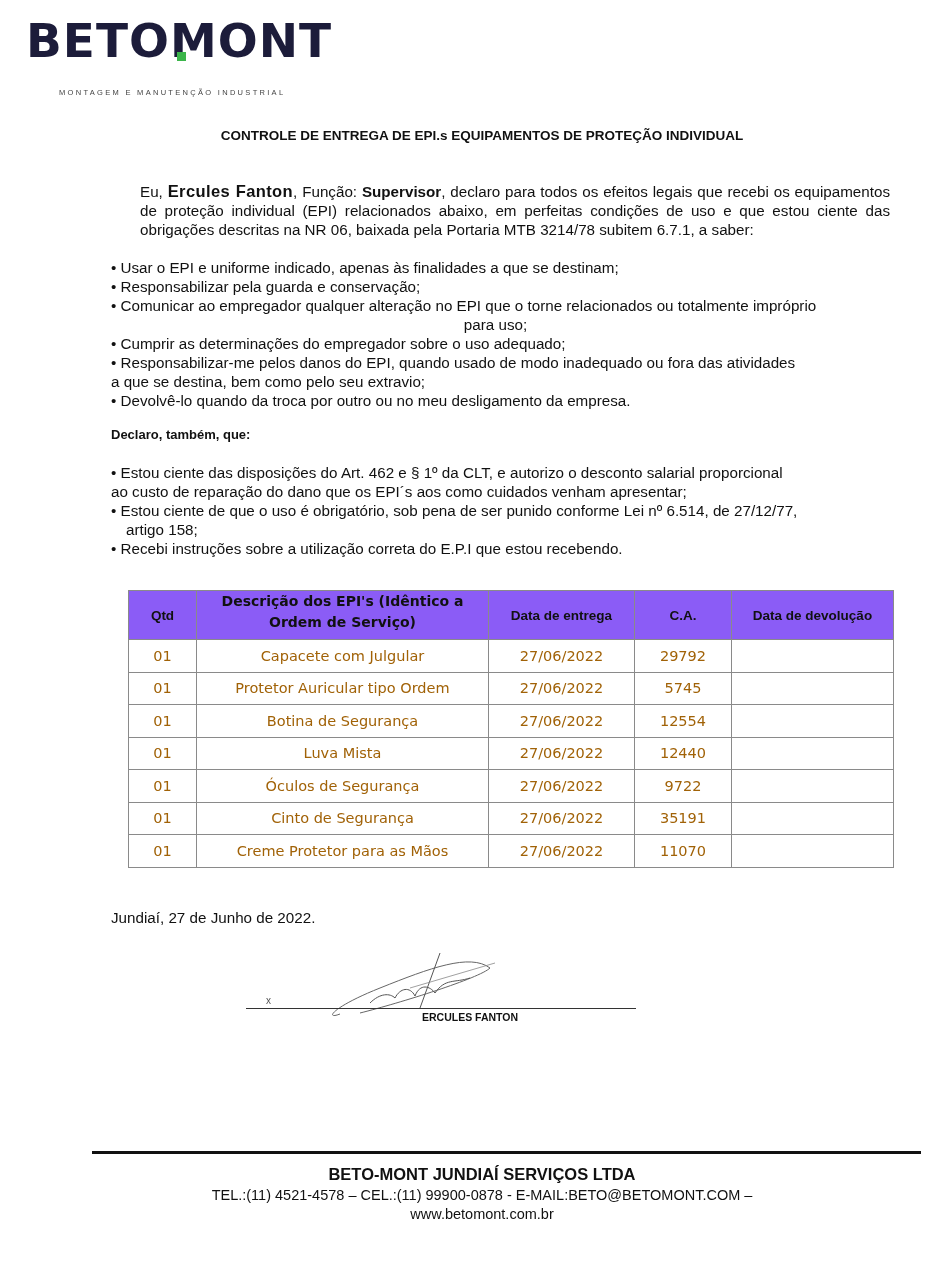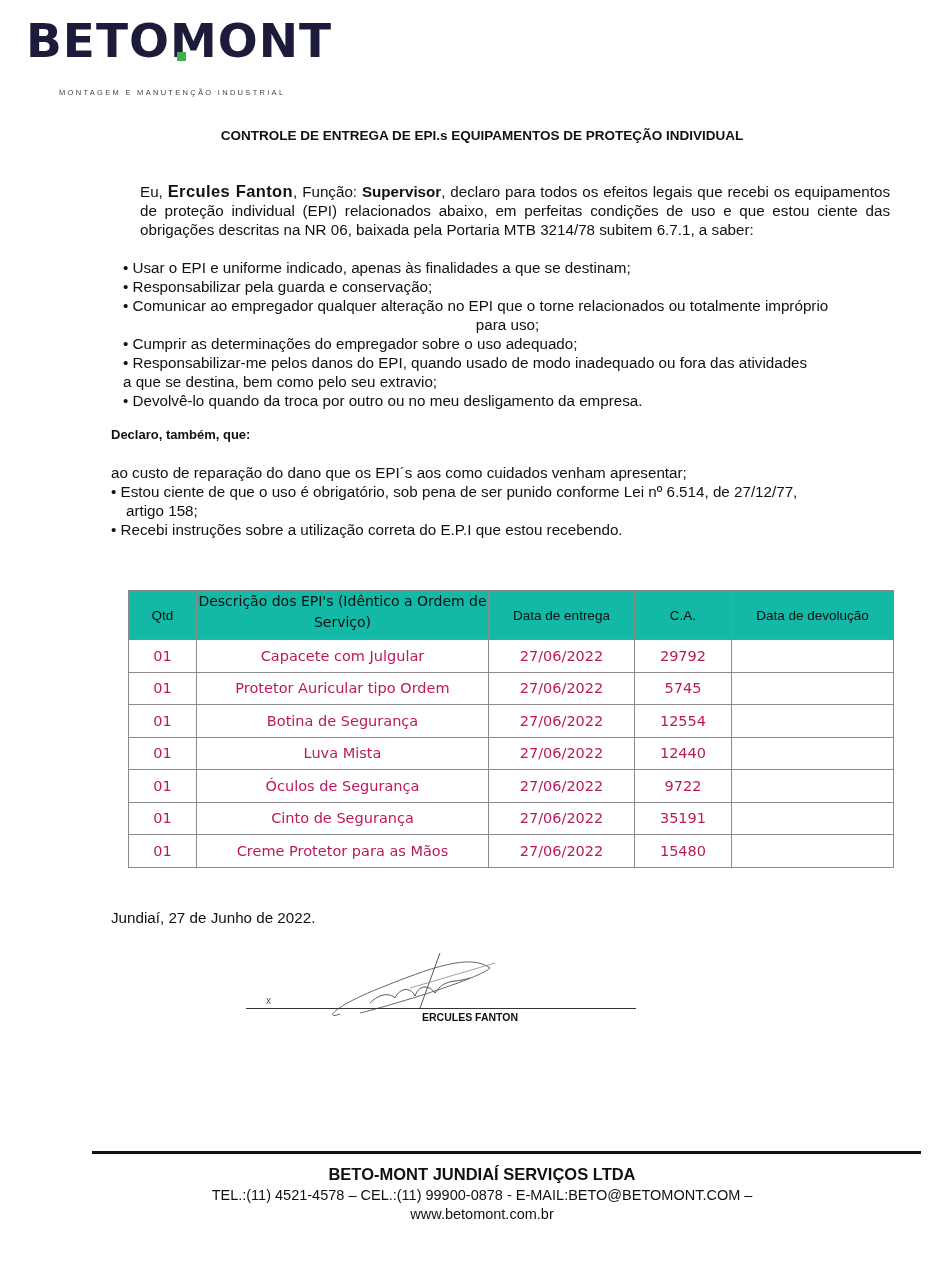--- a/index.html
+++ b/index.html
@@ -6,32 +6,32 @@
   body { width: 949px; height: 1280px; position: relative; overflow: hidden; font-family: "Liberation Sans", sans-serif; color: #111; }
   .logo { position: absolute; left: 26px; top: 16px; width: 300px; }
   .logo-word { font-family: "DejaVu Sans", sans-serif; font-weight: bold; font-size: 47px; letter-spacing: 1px; color: #1c1c3a; line-height: 50px; position: relative; white-space: nowrap; }
   .logo-dot { display: inline-block; width: 9px; height: 9px; background: #3bb54a; position: absolute; left: 151px; top: 36px; }
   .logo-tag { font-size: 7.5px; letter-spacing: 2.3px; color: #444; margin-left: 33px; margin-top: 22px; white-space: nowrap; }
   .title { position: absolute; top: 128px; left: 0; width: 964px; text-align: center; font-weight: bold; font-size: 13.5px; }
   .body-text { position: absolute; left: 111px; width: 750px; font-size: 15.2px; line-height: 19px; margin-left: 29px; }
   .p1 { top: 182px; text-align: justify; }
   .p1 b { font-weight: bold; }
   .p1 .name { font-size: 16.5px; letter-spacing: 0.4px; }
-  .list { position: absolute; left: 111px; top: 258px; width: 760px; font-size: 15.2px; line-height: 19px; margin-left: 12px; }
+  .list { position: absolute; left: 111px; top: 258px; width: 760px; font-size: 15.2px; line-height: 19px; }
   .list .li { white-space: nowrap; }
   .list .cont { padding-left: 9px; text-align: center; }
   .list .cont2 { padding-left: 0; }
   .declaro { position: absolute; left: 111px; top: 427px; font-weight: bold; font-size: 13px; }
   .list2 { position: absolute; left: 111px; top: 463px; width: 760px; font-size: 15.2px; line-height: 19px; }
   .list2 .cont { padding-left: 15px; }
   table.epi { position: absolute; left: 128px; top: 590px; border-collapse: collapse; font-family: "DejaVu Sans", sans-serif; font-size: 14.5px; }
   table.epi th, table.epi td { border: 1.5px solid #8a8a8a; text-align: center; padding: 0; }
-  table.epi th { background: #14b8a6; font-family: "Liberation Sans", sans-serif; font-weight: normal; font-size: 13.5px; height: 48px; line-height: 17px; }
+  table.epi th { background: #8b5cf6; font-family: "Liberation Sans", sans-serif; font-weight: bold; font-size: 13.5px; height: 48px; line-height: 17px; }
   table.epi th.desc { font-family: "DejaVu Sans", sans-serif; font-size: 14px; line-height: 21px; vertical-align: top; }
-  table.epi td { height: 31.5px; color: #be185d; text-align: center; }
+  table.epi td { height: 31.5px; color: #a16207; text-align: center; }
   .place-date { position: absolute; left: 111px; top: 909px; font-size: 15.2px; }
   .sig-line { position: absolute; left: 246px; top: 1008px; width: 390px; border-top: 1px solid #333; }
   .sig-x { position: absolute; left: 266px; top: 995px; font-size: 10px; color: #555; }
   .sig-name { position: absolute; left: 422px; top: 1011px; font-weight: bold; font-size: 10.5px; }
   .signature { position: absolute; left: 320px; top: 948px; width: 180px; height: 75px; }
   .footer-rule { position: absolute; left: 92px; top: 1151px; width: 829px; height: 0; border-top: 3px solid #111; }
   .footer { position: absolute; left: 0; width: 964px; text-align: center; }
   .f1 { top: 1165px; font-weight: bold; font-size: 16.5px; }
   .f2 { top: 1187px; font-size: 14.5px; }
   .f3 { top: 1206px; font-size: 14.5px; }
@@ -56,20 +56,21 @@
   <div class="li cont">para uso;</div>
   <div class="li">• Cumprir as determinações do empregador sobre o uso adequado;</div>
   <div class="li">• Responsabilizar-me pelos danos do EPI, quando usado de modo inadequado ou fora das atividades</div>
   <div class="li cont2">a que se destina, bem como pelo seu extravio;</div>
   <div class="li">• Devolvê-lo quando da troca por outro ou no meu desligamento da empresa.</div>
 </div>
 
 <div class="declaro">Declaro, também, que:</div>
 
 <div class="list2">
+  <div class="li">•  Estou ciente das disposições do Art. 462 e § 1º da CLT, e autorizo o desconto salarial proporcional</div>
   <div class="li">ao custo de reparação do dano que os EPI´s aos como cuidados venham apresentar;</div>
   <div class="li">•  Estou ciente de que o uso é obrigatório, sob pena de ser punido conforme Lei nº 6.514, de 27/12/77,</div>
   <div class="li cont">artigo 158;</div>
   <div class="li">•  Recebi instruções sobre a utilização correta do E.P.I que estou recebendo.</div>
 </div>
 
 <table class="epi">
   <thead>
     <tr>
       <th style="width:67px">Qtd</th>
@@ -119,21 +120,21 @@
         <td>01</td>
         <td>Cinto de Segurança</td>
         <td>27/06/2022</td>
         <td>35191</td>
         <td></td>
       </tr>
       <tr>
         <td>01</td>
         <td>Creme Protetor para as Mãos</td>
         <td>27/06/2022</td>
-        <td>15480</td>
+        <td>11070</td>
         <td></td>
       </tr>
     </tbody>
 </table>
 
 <div class="place-date">Jundiaí, 27 de Junho de 2022.</div>
 
 <svg class="signature" viewBox="0 0 180 75">
   <path d="M20 66 C 5 72, 10 60, 60 40 S 150 5, 170 20 C 160 30, 80 55, 40 65" fill="none" stroke="#666" stroke-width="1"></path>
   <path d="M50 55 C 60 45, 70 45, 75 50 C 80 40, 90 38, 95 48 C 100 35, 110 38, 115 45 C 125 30, 135 35, 150 30" fill="none" stroke="#555" stroke-width="1"></path>

